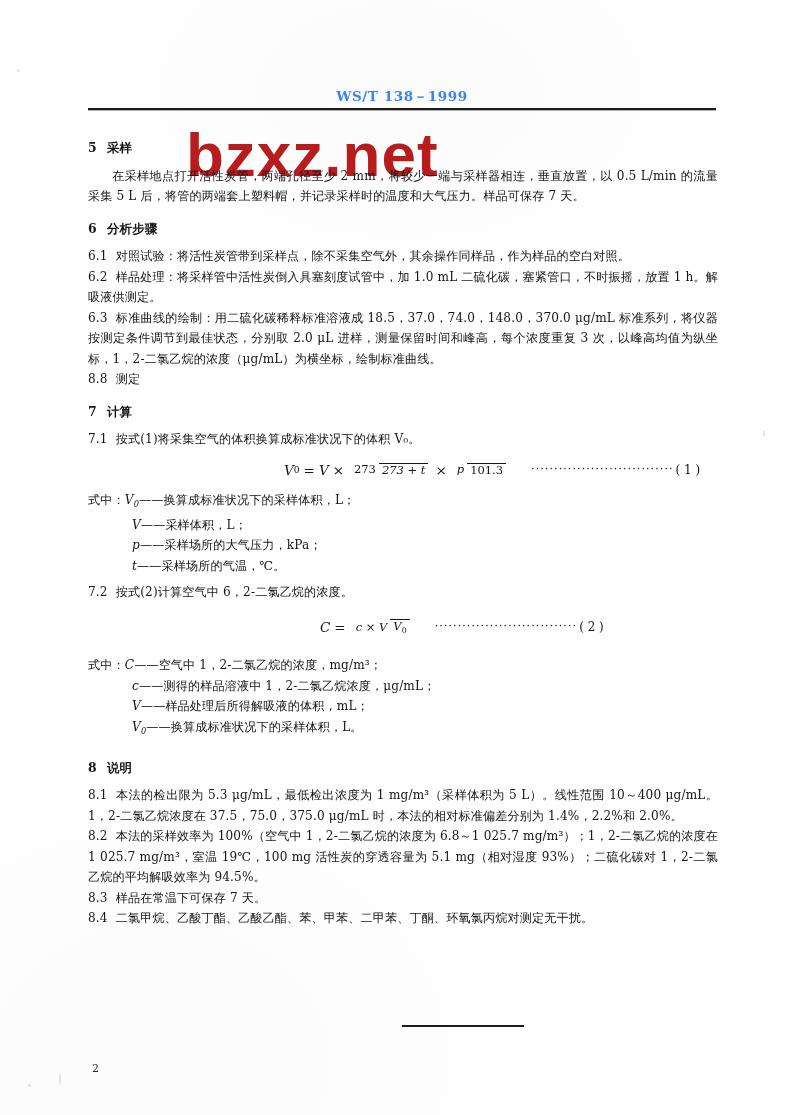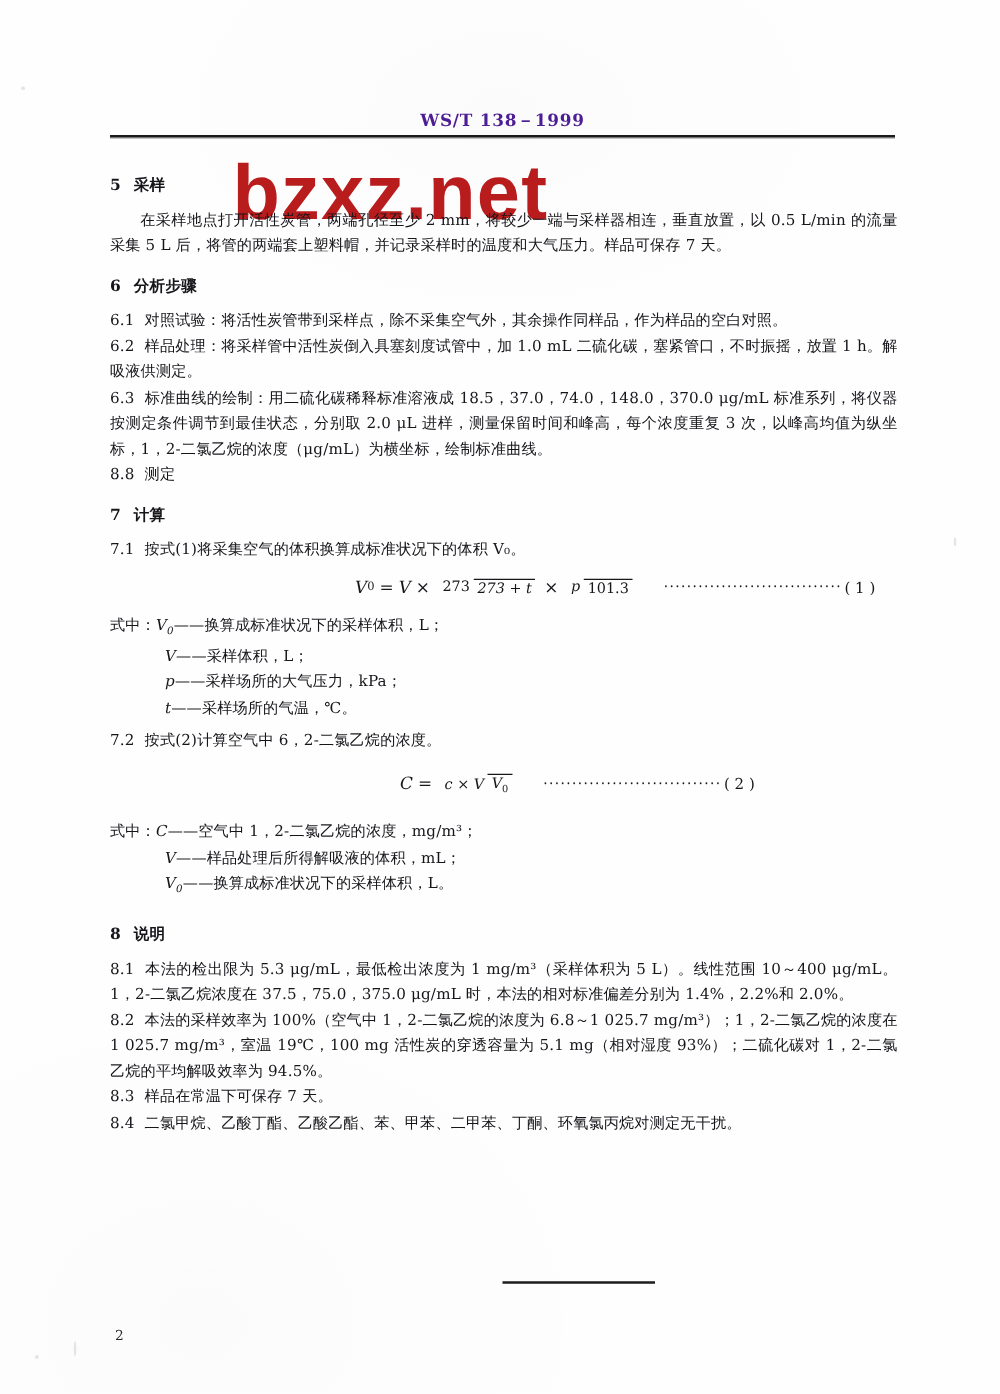--- a/index.html
+++ b/index.html
@@ -44,21 +44,21 @@
     left: 88px;
     right: 84px;
     top: 86px;
     text-align: center;
   }
   .header .std-no {
     font-family: "DejaVu Serif", "Liberation Serif", serif;
     font-size: 13.5px;
     font-weight: 700;
     letter-spacing: .6px;
-    color: #4c1d95;
+    color: #3b82f6;
   }
   .header-rule {
     position: absolute;
     left: 88px;
     width: 628px;
     top: 108px;
     height: 2px;
     background: #1a1a1a;
   }
   .header-rule::after {
@@ -292,20 +292,23 @@
       </span>
       <span class="dots">·······························</span>
       <span class="eqno">( 2 )</span>
     </div>
 
     <div class="wherelist">
       <p class="clause where-first">
         <span>式中：</span><span class="sym">C</span><span>——空气中 1，2-二氯乙烷的浓度，mg/m³；</span>
       </p>
       <p class="clause where-item">
+        <span class="sym">c</span><span>——测得的样品溶液中 1，2-二氯乙烷浓度，μg/mL；</span>
+      </p>
+      <p class="clause where-item">
         <span class="sym">V</span><span>——样品处理后所得解吸液的体积，mL；</span>
       </p>
       <p class="clause where-item">
         <span class="sym">V</span><span class="sym sub">0</span><span>——换算成标准状况下的采样体积，L。</span>
       </p>
     </div>
 
     <div class="sec-head" style="margin-top:16px">
       <span class="num">8</span><span>说明</span>
     </div>

